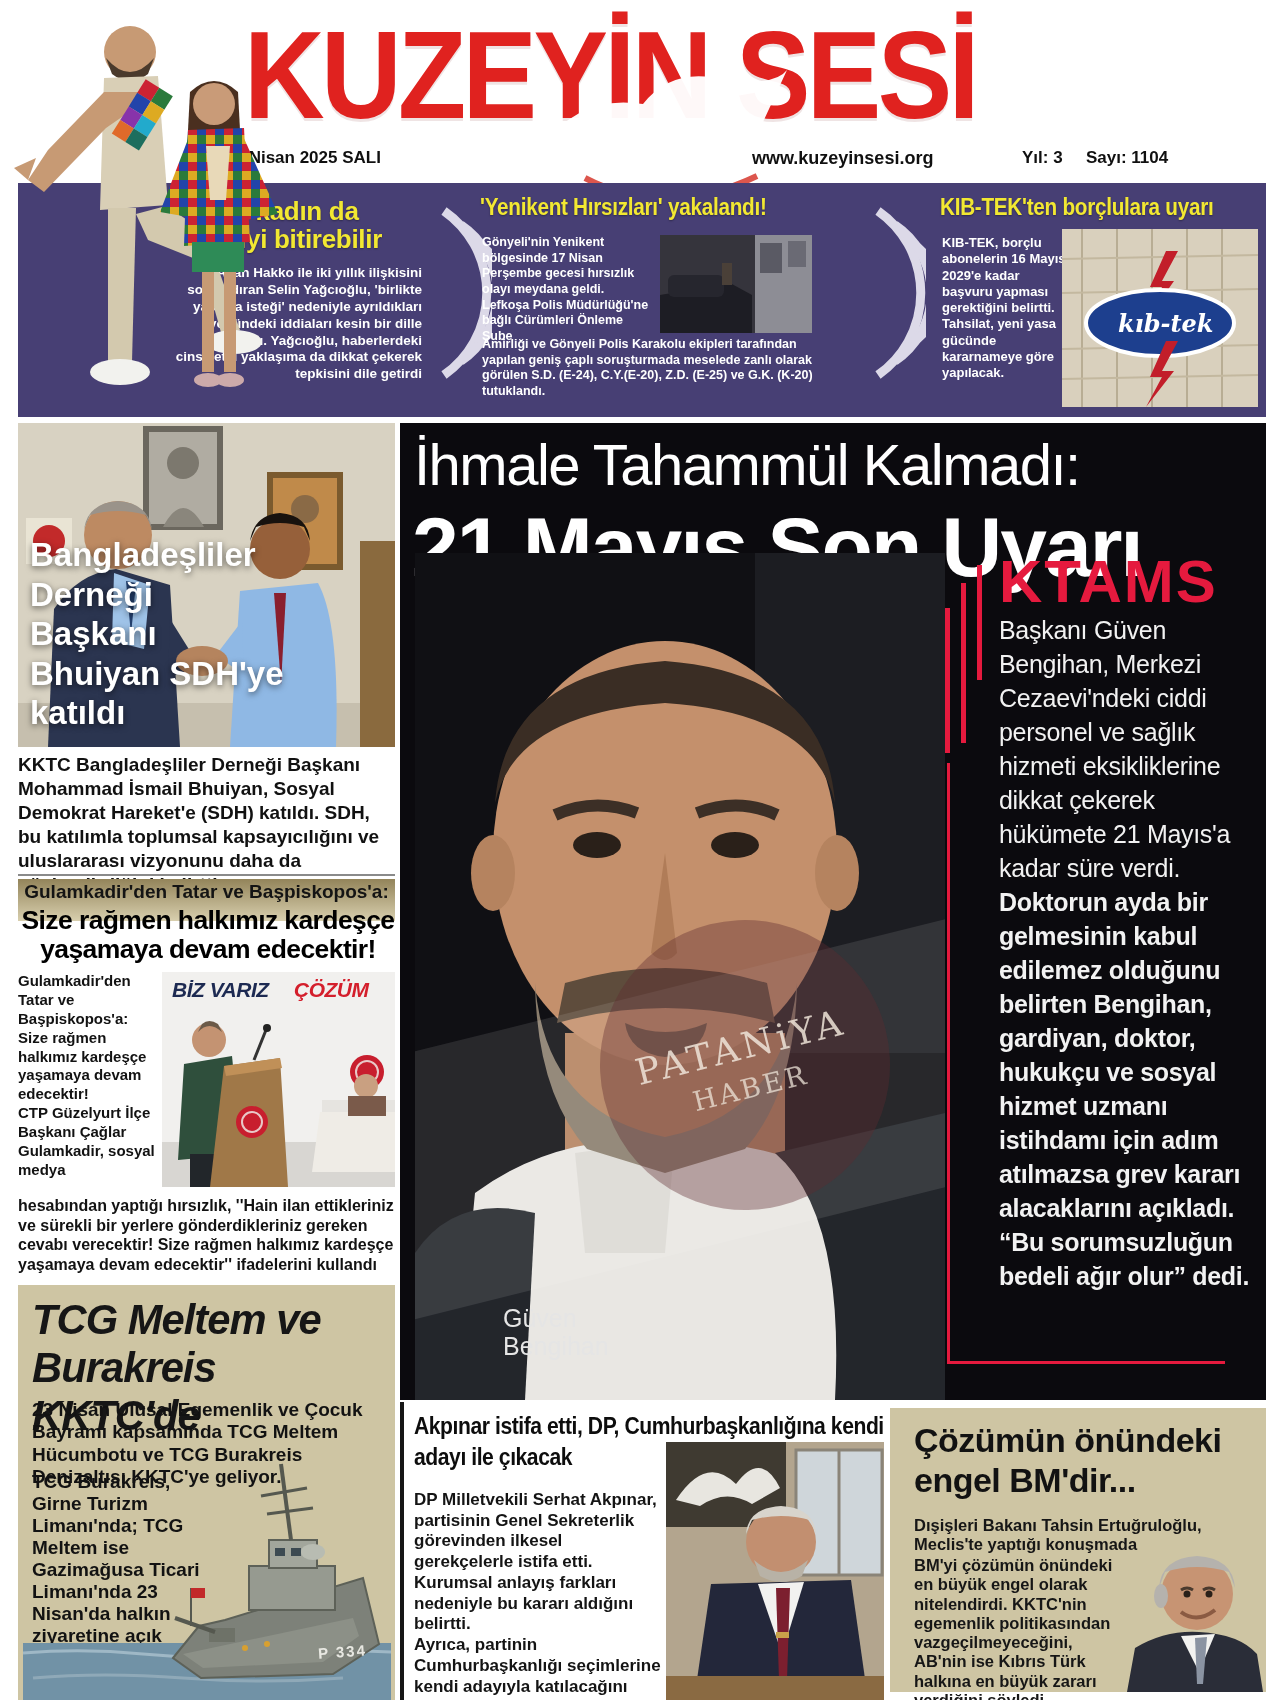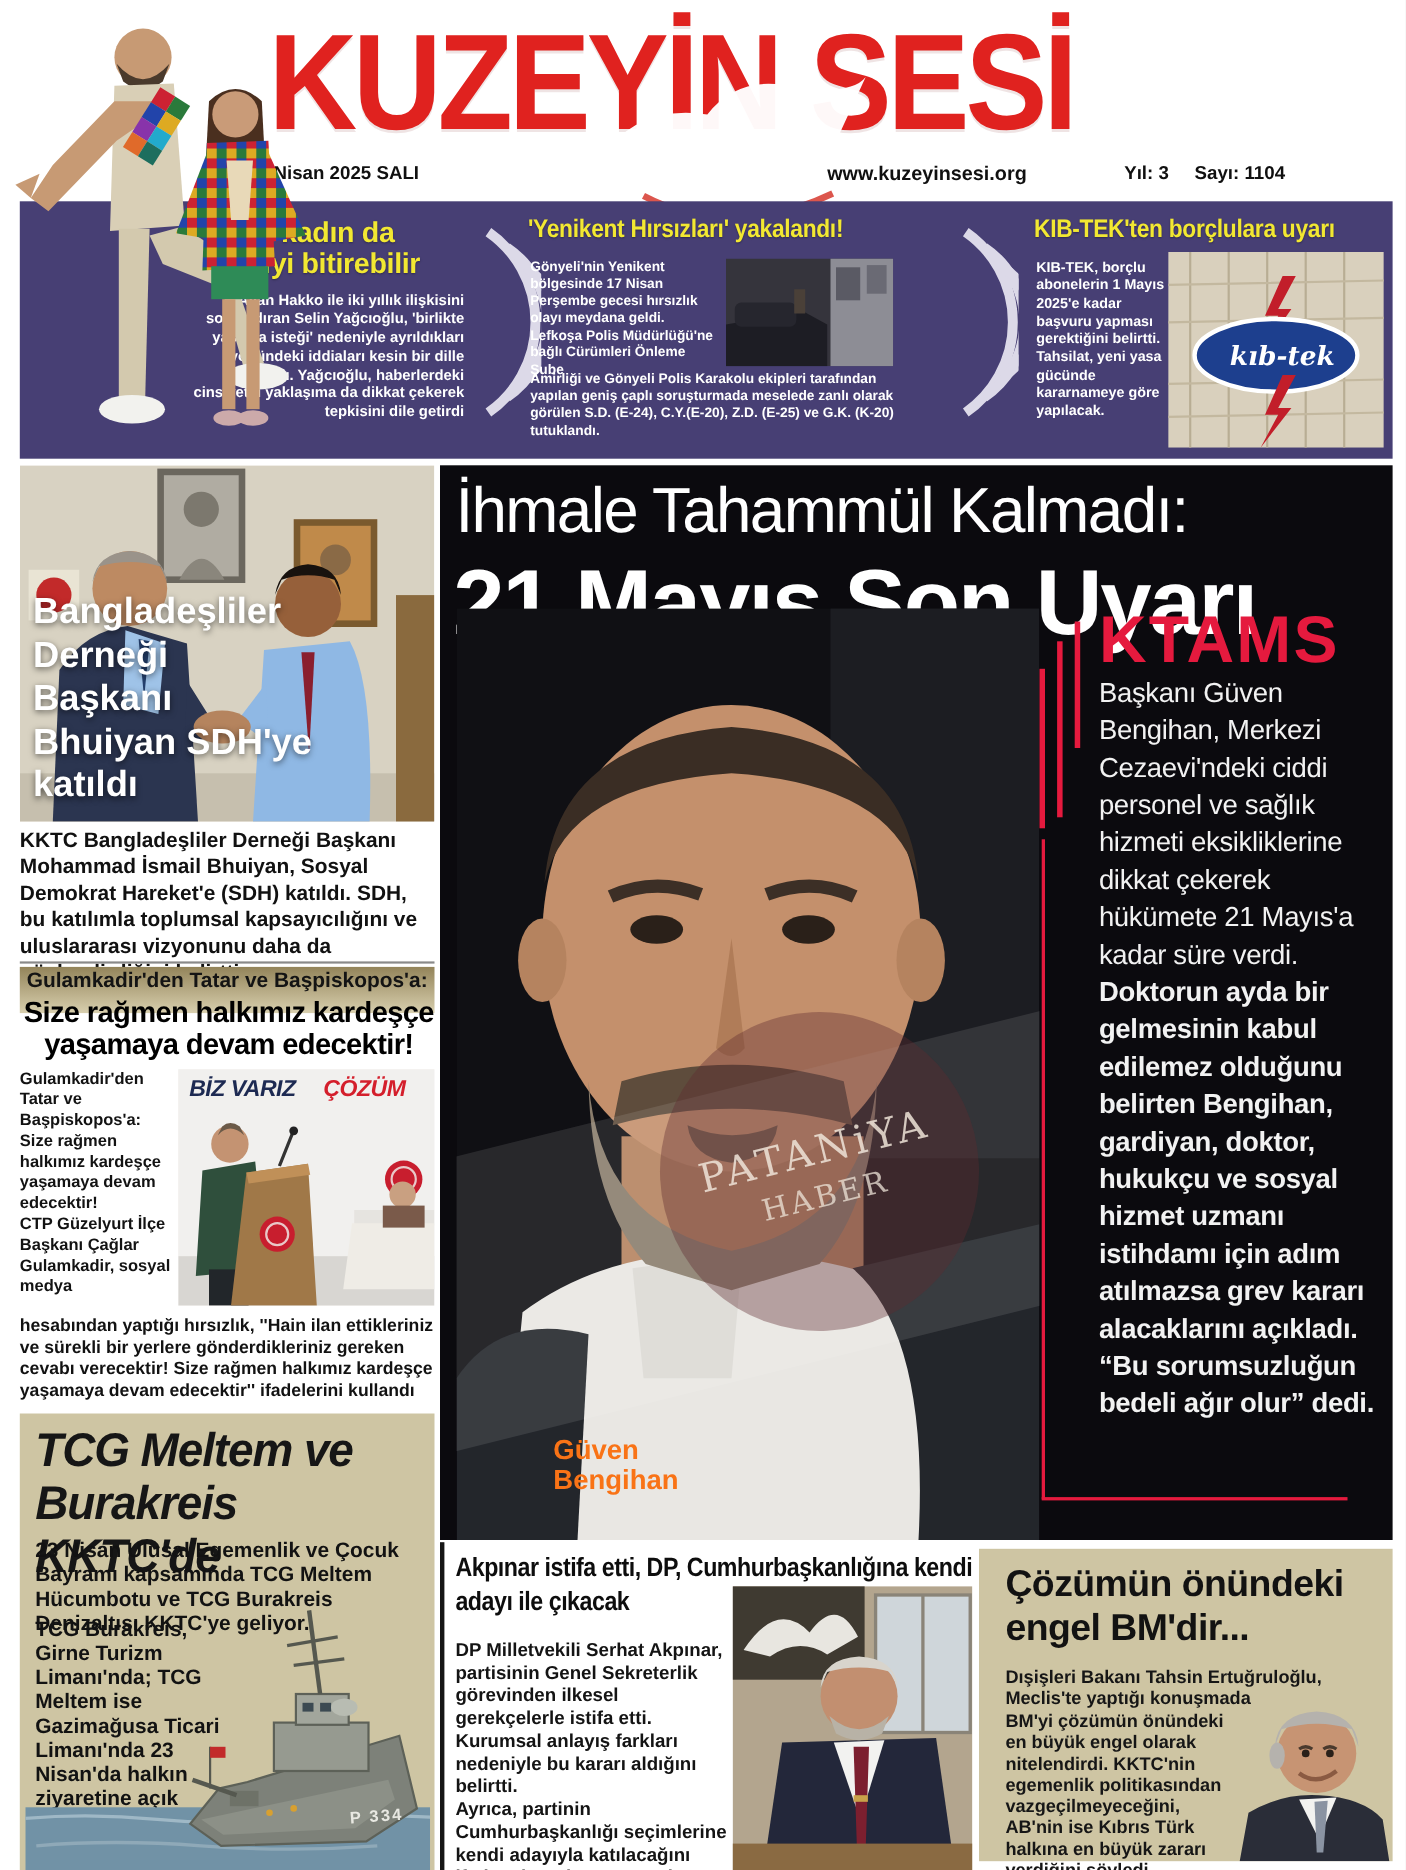--- a/index.html
+++ b/index.html
@@ -32,21 +32,21 @@
 
   
   .blackbox{left:400px;top:423px;width:866px;height:977px;background:#0b0a0e;}
   .main-kicker{left:14px;top:8px;font-size:58px;font-weight:500;color:#fff;letter-spacing:-1.5px;white-space:nowrap;}
   .main-head{left:12px;top:76px;font-size:84px;font-weight:700;color:#fff;letter-spacing:-2px;white-space:nowrap;}
   .ktams-title{font-size:60px;font-weight:700;color:#e51a3e;letter-spacing:2px;}
   .ktams-body{font-size:25px;line-height:1.36;color:#f2f2f2;font-weight:400;letter-spacing:-0.3px;}
   .ktams-body b{font-weight:700;}
   .redbar{background:#e51a3e;}
 
-  .caption{color:#f97316;font-size:25px;font-weight:700;line-height:1.1;}
+  .caption{color:#e5e5e5;font-size:25px;font-weight:400;line-height:1.1;}
   .watermark{border-radius:50%;background:rgba(95,42,48,.38);transform:rotate(-14deg);
     display:flex;flex-direction:column;align-items:center;justify-content:center;
     font-family:"DejaVu Serif", serif;color:rgba(238,228,216,.85);}
   .wm1{font-size:36px;letter-spacing:4px;}
   .wm2{font-size:27px;letter-spacing:3px;margin-top:6px;color:rgba(238,228,216,.75);}
 
   
   .akp{left:400px;top:1402px;width:486px;height:298px;background:#fff;border-left:4px solid #161616;}
   .akp-head{font-size:24px;font-weight:800;color:#0d0d0d;line-height:1.3;letter-spacing:-0.5px;
     transform:scaleX(0.88);transform-origin:left top;width:540px;}
@@ -106,21 +106,21 @@
     </svg>
     <div class="abs btxt" style="left:464px;top:154px;width:348px;font-size:12.5px;">Amirliği ve Gönyeli Polis Karakolu ekipleri tarafından yapılan geniş çaplı soruşturmada meselede zanlı olarak görülen S.D. (E-24), C.Y.(E-20), Z.D. (E-25) ve G.K. (K-20) tutuklandı.</div>
 
     <svg class="abs" style="left:852px;top:10px;width:56px;height:200px;" viewBox="0 0 56 200">
       <path d="M8,18 A100 100 0 0 1 8,182" fill="none" stroke="#dcd9e8" stroke-width="9"></path>
       <path d="M25,32 A82 82 0 0 1 25,168" fill="none" stroke="#dcd9e8" stroke-width="9"></path>
       <path d="M42,50 A60 60 0 0 1 42,150" fill="none" stroke="#dcd9e8" stroke-width="9"></path>
     </svg>
 
     <div class="abs head" style="left:922px;top:12px;font-size:23px;white-space:nowrap;transform:scaleX(0.9);transform-origin:left top;">KIB-TEK'ten borçlulara uyarı</div>
-    <div class="abs btxt" style="left:924px;top:52px;width:130px;font-size:13px;">KIB-TEK, borçlu abonelerin 1 Mayıs 2025'e kadar başvuru yapması gerektiğini belirtti. Tahsilat, yeni yasa gücünde kararnameye göre yapılacak.</div>
+    <div class="abs btxt" style="left:924px;top:52px;width:130px;font-size:13px;">KIB-TEK, borçlu abonelerin 16 Mayıs 2029'e kadar başvuru yapması gerektiğini belirtti. Tahsilat, yeni yasa gücünde kararnameye göre yapılacak.</div>
 
     <div class="abs" style="left:1044px;top:46px;width:196px;height:178px;">
       <svg width="196" height="178" viewBox="0 0 196 178">
         <rect width="196" height="178" fill="#d9d0bd"></rect>
         <path d="M20,0 L20,178 M55,0 L55,178 M90,0 L90,178 M125,0 L125,178 M160,0 L160,178" stroke="#b8ad94" stroke-width="2"></path>
         <path d="M0,30 L196,26 M0,64 L196,60 M0,120 L196,116 M0,150 L196,146" stroke="#c3b89f" stroke-width="2"></path>
         <polygon points="104,22 88,58 100,58 84,92 112,52 100,52 116,22" fill="#c21e2a"></polygon>
         <ellipse cx="98" cy="94" rx="74" ry="33" fill="#1d3f8e" stroke="#ffffff" stroke-width="4"></ellipse>
         <polygon points="104,112 88,148 100,148 84,178 112,142 100,142 116,112" fill="#c21e2a"></polygon>
       </svg>

